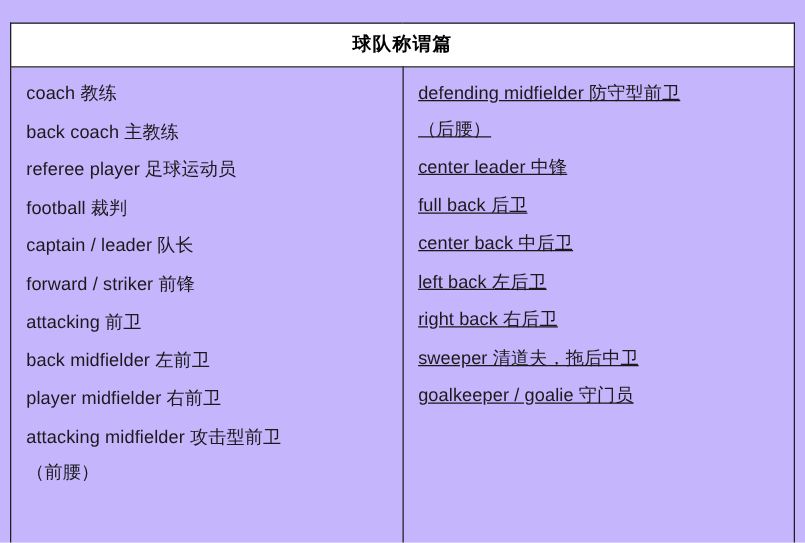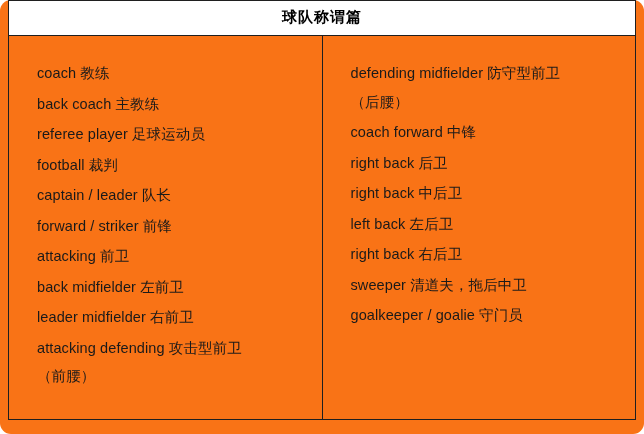--- a/index.html
+++ b/index.html
@@ -11,23 +11,22 @@
     height: 434px;
     background: #ffffff;
     font-family: "Liberation Sans", sans-serif;
     color: #1a1a1a;
     overflow: hidden;
   }
   .sheet {
     box-sizing: border-box;
     width: 644px;
     height: 434px;
-    padding: 0 8px 6px 8px;
-    background: #f97316;
-    border-radius: 11px;
+    padding: 18px 8px 6px 8px;
+    background: #c4b5fd;
   }
   table.vocab {
     border-collapse: collapse;
     width: 628px;
     height: 420px;
     table-layout: fixed;
     border: 1px solid #1f1f1f;
   }
   table.vocab td, table.vocab th {
     border: 1px solid #1f1f1f;
@@ -41,32 +40,32 @@
     padding: 7px 0 8px 0;
     height: 18px;
     background: #ffffff;
     color: #000000;
   }
   .col {
     padding: 6px 10px 8px 12px;
   }
   .col ul {
     list-style: none;
-    margin: 16px;
+    margin: 0;
     padding: 0;
   }
   .col li {
     font-size: 14.5px;
     line-height: 1.0;
     padding: 8px 0 8px 0;
     white-space: nowrap;
     color: #1a1a1a;
   }
   .col.left li { letter-spacing: 0.1px; }
-  .col.right li { letter-spacing: 0.1px; }
+  .col.right li { letter-spacing: 0.1px; text-decoration: underline; }
   .col li.cont {
     padding-top: 6px;
   }
 </style>
 </head>
 <body>
 
 <div class="sheet">
   <table class="vocab">
     <tbody>
@@ -77,32 +76,32 @@
       <td class="col left">
         <ul>
           <li>coach   教练</li>
           <li>back coach 主教练</li>
           <li>referee player 足球运动员</li>
           <li>football 裁判</li>
           <li>captain / leader 队长</li>
           <li>forward / striker 前锋</li>
           <li>attacking 前卫</li>
           <li>back midfielder 左前卫</li>
-          <li>leader midfielder 右前卫</li>
-          <li>attacking defending 攻击型前卫</li>
+          <li>player midfielder 右前卫</li>
+          <li>attacking midfielder 攻击型前卫</li>
           <li class="cont">（前腰）</li>
         </ul>
       </td>
       <td class="col right">
         <ul>
           <li>defending midfielder 防守型前卫</li>
           <li class="cont">（后腰）</li>
-          <li>coach forward 中锋</li>
-          <li>right back 后卫</li>
-          <li>right back 中后卫</li>
+          <li>center leader 中锋</li>
+          <li>full back 后卫</li>
+          <li>center back 中后卫</li>
           <li>left back 左后卫</li>
           <li>right back 右后卫</li>
           <li>sweeper 清道夫，拖后中卫</li>
           <li>goalkeeper / goalie 守门员</li>
         </ul>
       </td>
     </tr>
   </tbody>
     </table>
 </div>

